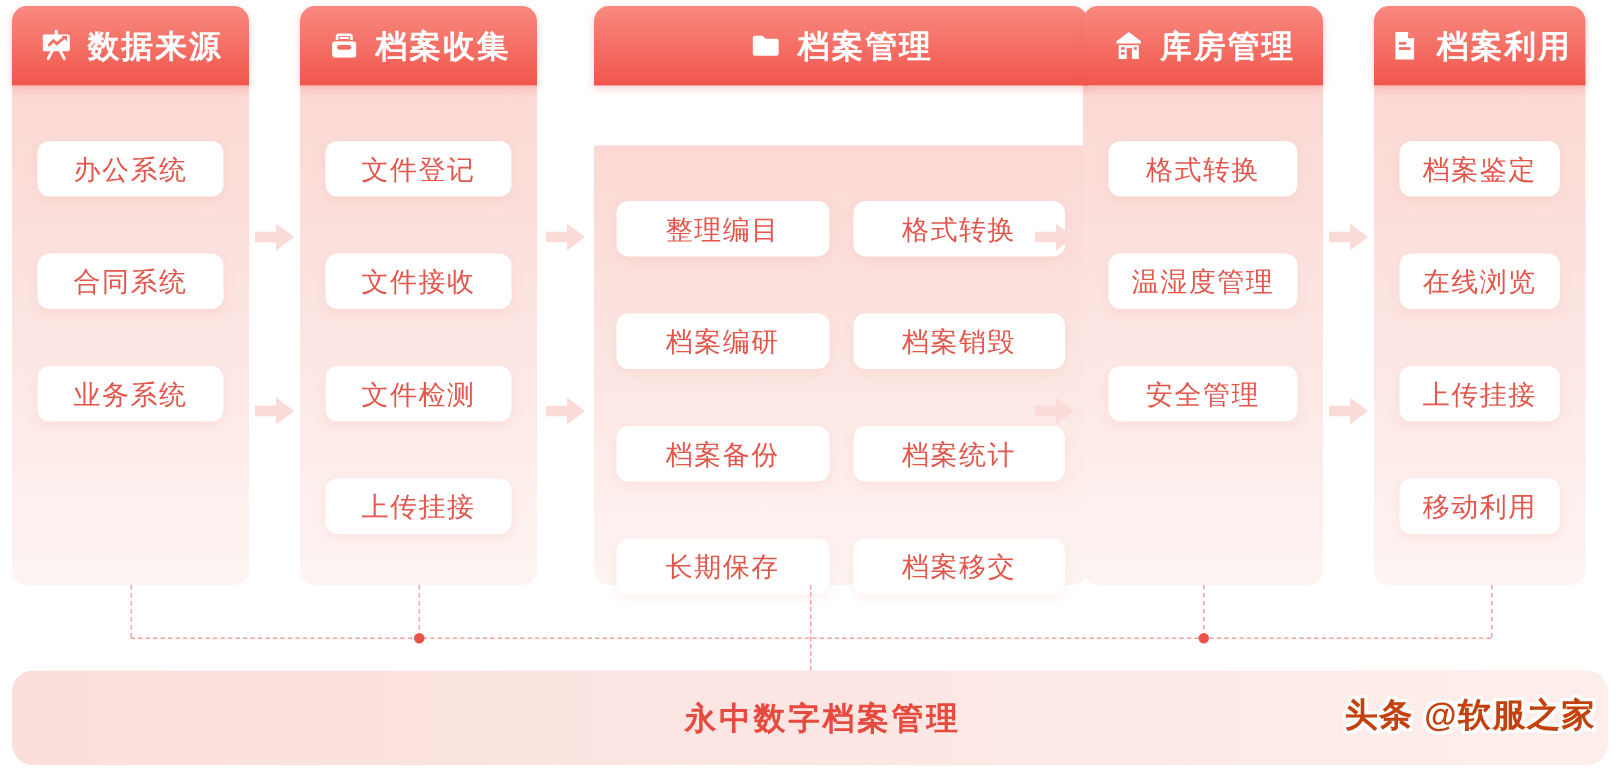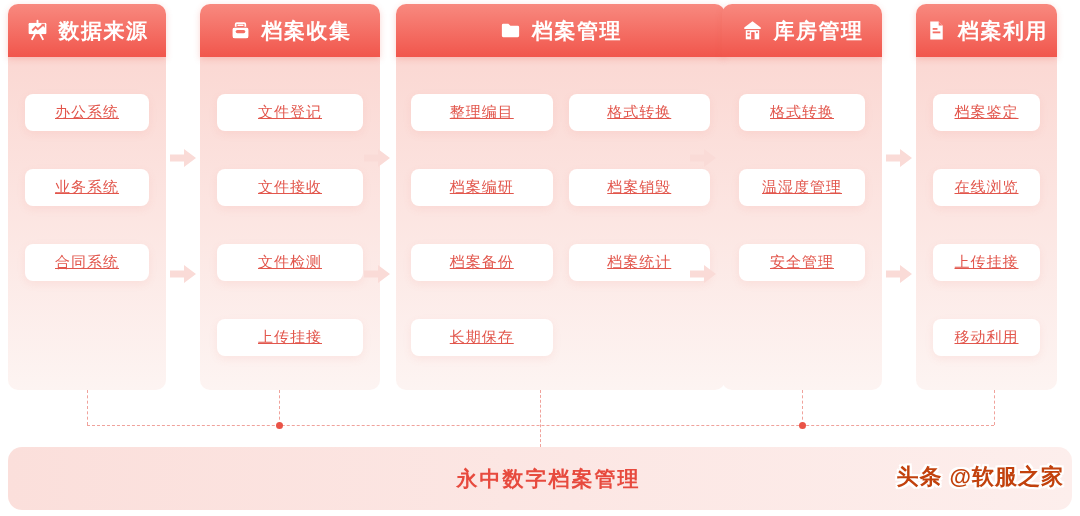--- a/index.html
+++ b/index.html
@@ -35,28 +35,28 @@
     position:absolute;left:0;right:0;top:53px;bottom:0;
     background:linear-gradient(180deg,var(--panel-top),var(--panel-bottom));
     border-radius:0 0 10px 10px;
     display:flex;flex-direction:column;align-items:center;
     padding:37px 17px 0;gap:38px;
   }
   .col-body.grid2{
     display:grid;grid-template-columns:1fr 1fr;
     column-gap:16px;row-gap:38px;padding:37px 15px 0;
     align-content:start;
+    margin-top:40px;
   }
   .item{
     width:100%;height:37px;flex:0 0 37px;
     background:#fff;border-radius:8px;
     display:flex;align-items:center;justify-content:center;
-    color:var(--item-text);font-size:15px;font-weight:500;letter-spacing:1px;
+    color:var(--item-text);font-size:18px;font-weight:500;letter-spacing:1px;
     box-shadow:0 3px 8px rgba(233,120,110,.10);
-    text-decoration:underline;
   }
   .col-body:not(.grid2) .item{width:100%;}
 
   .flow-arrow{position:absolute;width:30px;height:22px;z-index:1;}
   .flow-arrow svg{display:block;}
   .flow-arrow path{fill:var(--arrow);}
 
   .vline{position:absolute;width:0;border-left:1px dashed var(--connector);}
   .hline{position:absolute;height:0;border-top:1px dashed var(--connector);}
   .dot{position:absolute;width:7px;height:7px;border-radius:50%;background:var(--dot);}
@@ -93,26 +93,26 @@
           </mask>
           <rect x="2.5" y="4" width="19" height="12" rx="1.4" fill="#fff" mask="url(#mk-board)"></rect>
           <path d="M12 1.8 V4" stroke="#fff" stroke-width="2" stroke-linecap="round"></path>
           <path d="M9 16 L6.4 21 M15 16 L17.6 21" stroke="#fff" stroke-width="2" stroke-linecap="round"></path>
         </svg>
       </span>
       <span class="htitle">数据来源</span>
     </header>
     <div class="col-body">
       <div class="item">办公系统</div>
+      <div class="item">合同系统</div>
       <div class="item">业务系统</div>
-      <div class="item">合同系统</div>
-    </div>
-  </section>
-
-  <section class="col" style="left:200px;width:180px">
+    </div>
+  </section>
+
+  <section class="col" style="left:200px;width:158px">
     <header class="col-head">
       <span class="hicon">
         <svg width="23" height="23" viewBox="0 0 24 24">
           <path d="M7 8 V5.6 a1.2 1.2 0 0 1 1.2-1.2 h7.6 a1.2 1.2 0 0 1 1.2 1.2 V8" stroke="#fff" stroke-width="1.8" fill="none"></path>
           <path d="M9.4 6.6 h5.2" stroke="#fff" stroke-width="1.5" stroke-linecap="round"></path>
           <mask id="mk-inbox">
             <path d="M3.5 11 a2.2 2.2 0 0 1 2.2-2.2 h12.6 a2.2 2.2 0 0 1 2.2 2.2 v7 a2.4 2.4 0 0 1-2.4 2.4 H5.9 a2.4 2.4 0 0 1-2.4-2.4 z" fill="#fff"></path>
             <rect x="7" y="11.4" width="10" height="3.4" rx="1.7" fill="#000"></rect>
           </mask>
           <path d="M3.5 11 a2.2 2.2 0 0 1 2.2-2.2 h12.6 a2.2 2.2 0 0 1 2.2 2.2 v7 a2.4 2.4 0 0 1-2.4 2.4 H5.9 a2.4 2.4 0 0 1-2.4-2.4 z" fill="#fff" mask="url(#mk-inbox)"></path>
@@ -138,20 +138,21 @@
       <span class="htitle">档案管理</span>
     </header>
     <div class="col-body grid2">
       <div class="item">整理编目</div>
       <div class="item">格式转换</div>
       <div class="item">档案编研</div>
       <div class="item">档案销毁</div>
       <div class="item">档案备份</div>
       <div class="item">档案统计</div>
       <div class="item">长期保存</div>
+      <div class="item">档案移交</div>
     </div>
   </section>
 
   <section class="col" style="left:722px;width:160px">
     <header class="col-head">
       <span class="hicon">
         <svg width="23" height="23" viewBox="0 0 24 24">
           <mask id="mk-house">
             <path d="M12 2.4 L20.6 8.8 V10.4 H3.4 V8.8 Z" fill="#fff"></path>
             <rect x="5" y="11.6" width="14" height="9.6" fill="#fff"></rect>

